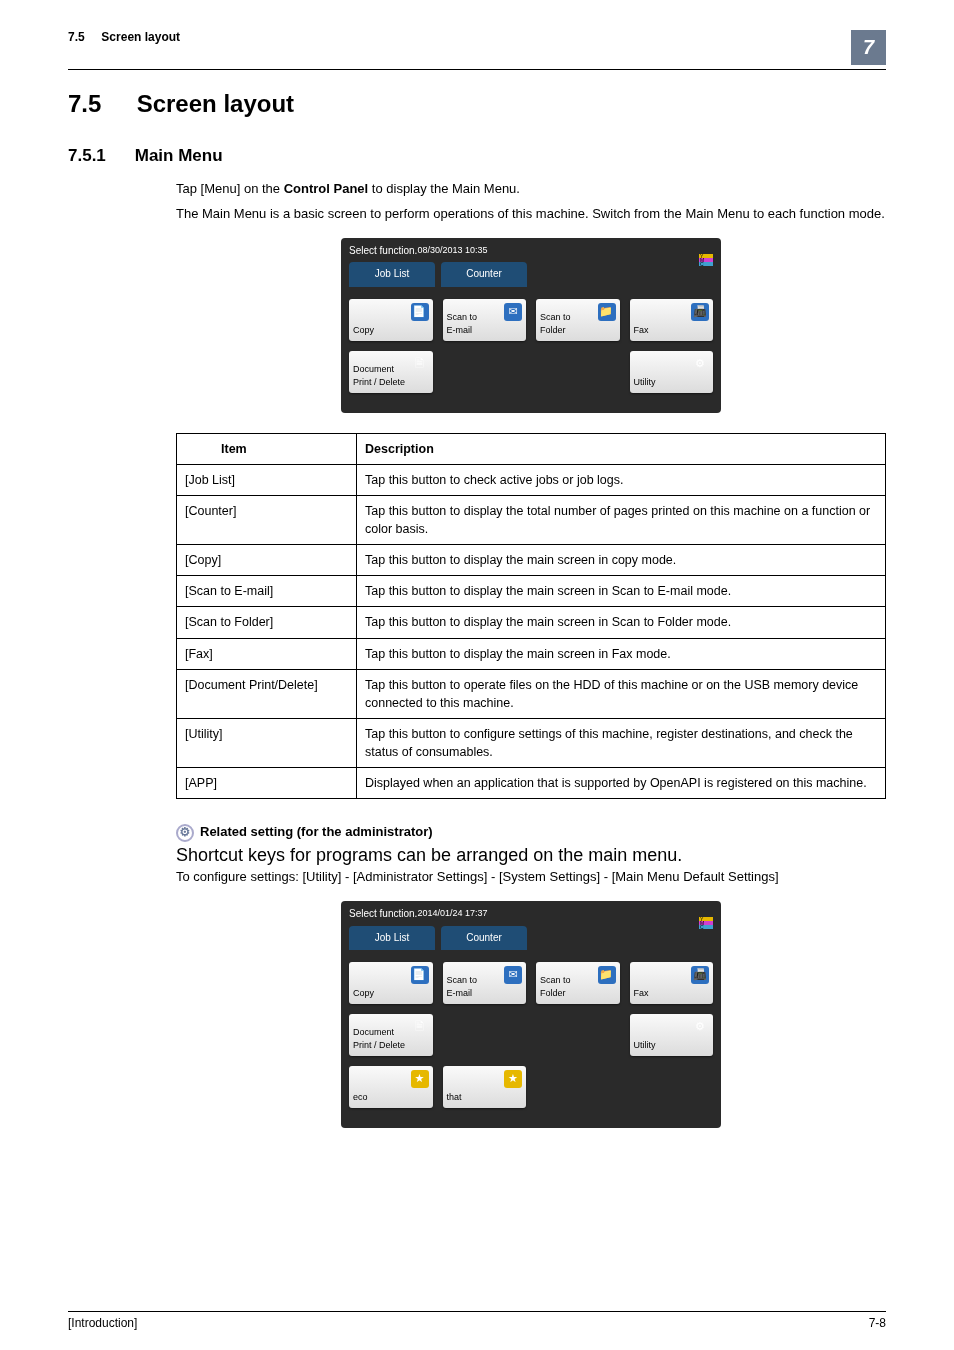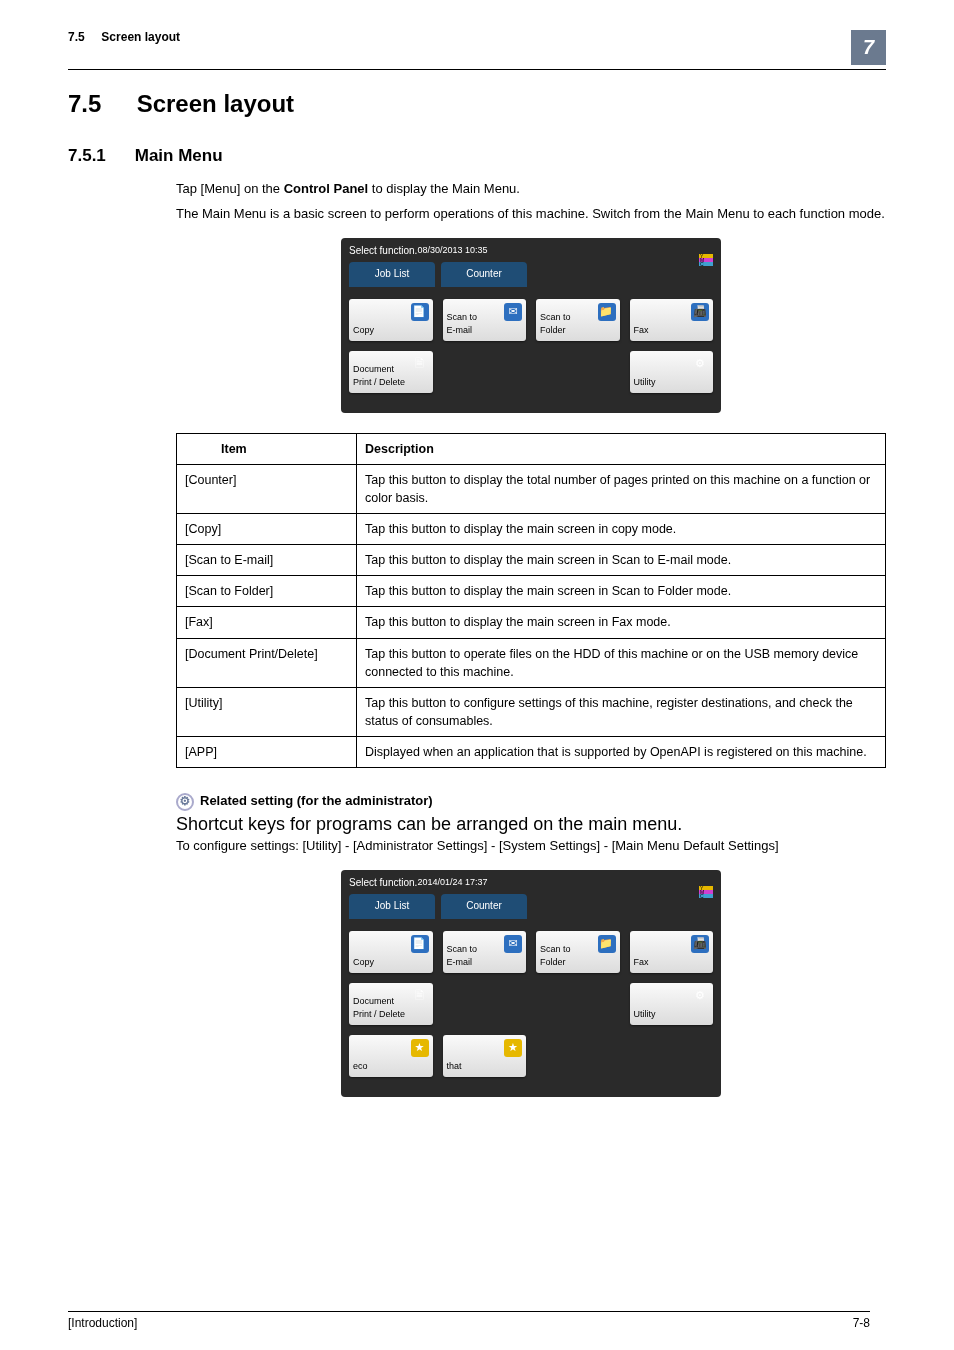--- a/index.html
+++ b/index.html
@@ -131,21 +131,21 @@
   .gear {
     width: 18px; height: 18px; border-radius: 50%;
     border: 2px solid #aac;
     display: flex; align-items: center; justify-content: center;
     color: #6a7a9a; font-size: 12px;
   }
 
   .footer {
     position: absolute;
     bottom: 20px;
-    left: 68px; right: 84px;
+    left: 68px; right: 68px;
     font-size: 12px;
     display: flex;
     justify-content: space-between;
     border-top: 1px solid #000;
     padding-top: 4px;
   }
 </style>
 </head>
 <body>
 
@@ -224,20 +224,24 @@
 
   <table class="desc">
     <thead>
       <tr>
         <th class="col-item">Item</th>
         <th>Description</th>
       </tr>
     </thead>
     <tbody id="table-body">
         <tr>
+          <td>[Job List]</td>
+          <td>Tap this button to check active jobs or job logs.</td>
+        </tr>
+        <tr>
           <td>[Counter]</td>
           <td>Tap this button to display the total number of pages printed on this machine on a function or color basis.</td>
         </tr>
         <tr>
           <td>[Copy]</td>
           <td>Tap this button to display the main screen in copy mode.</td>
         </tr>
         <tr>
           <td>[Scan to E-mail]</td>
           <td>Tap this button to display the main screen in Scan to E-mail mode.</td>

